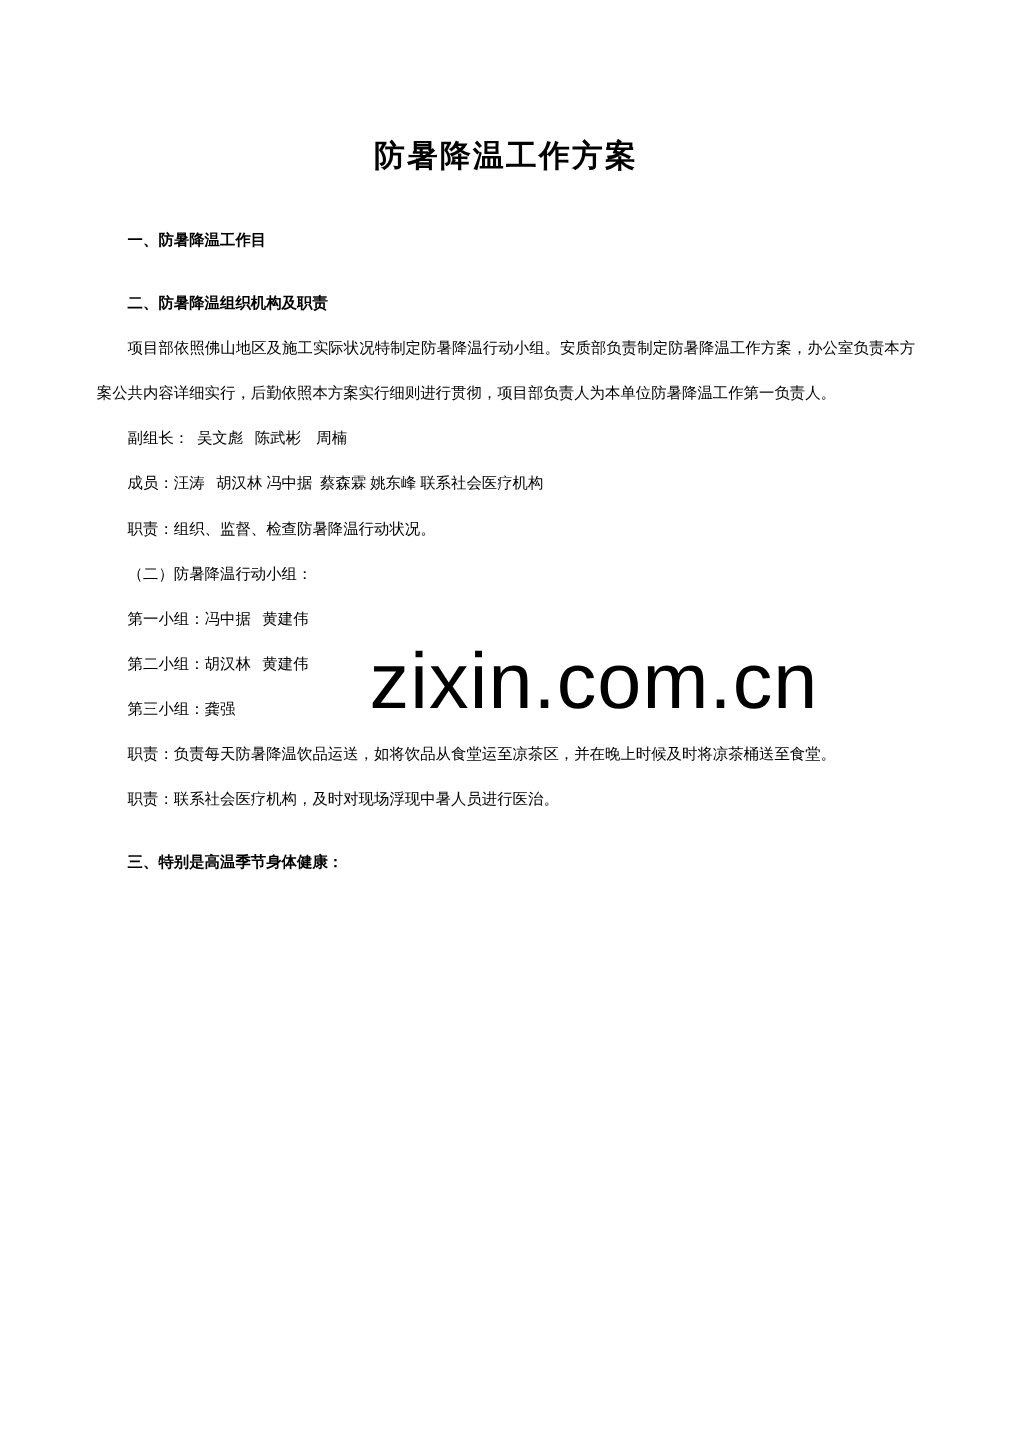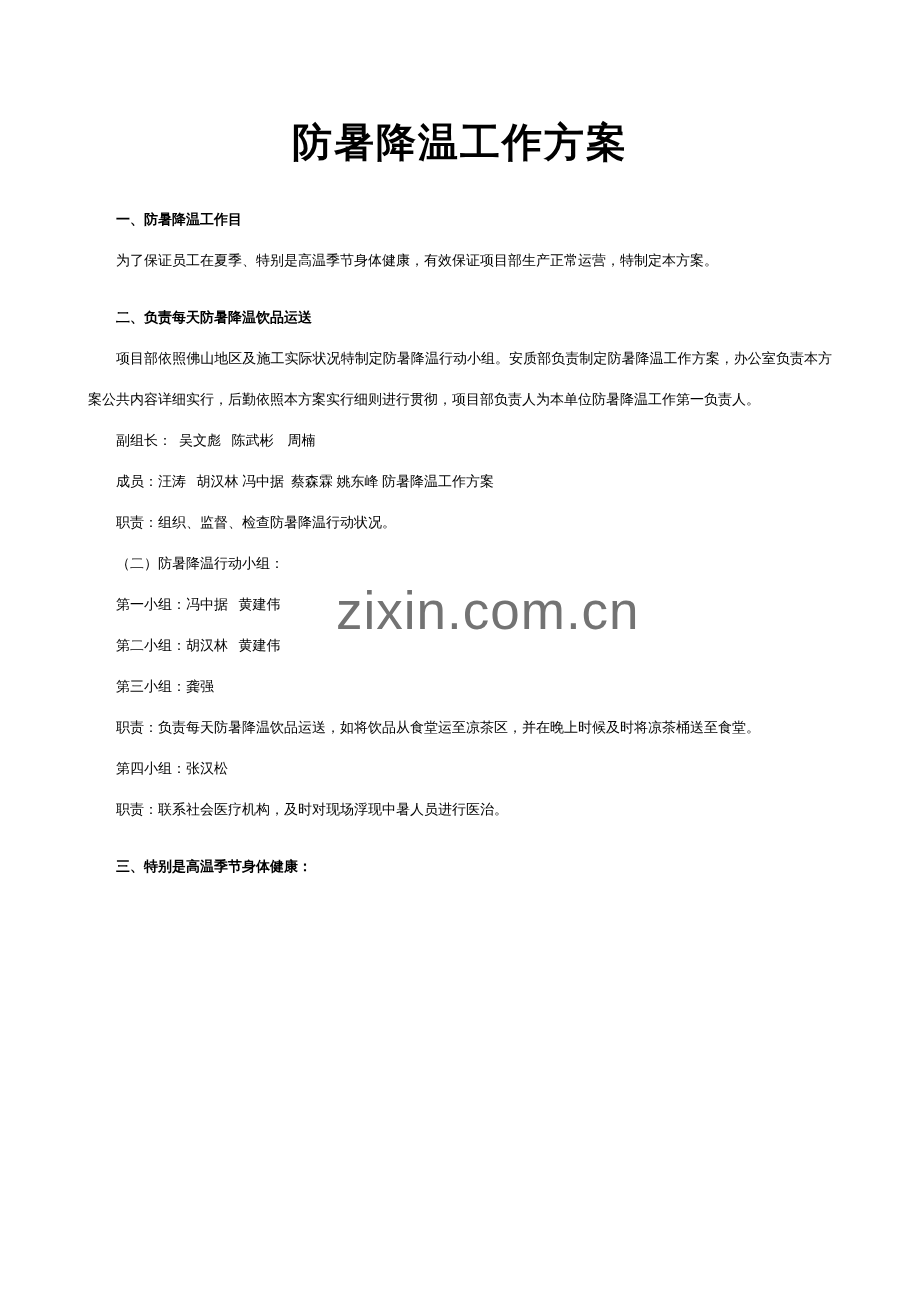--- a/index.html
+++ b/index.html
@@ -16,35 +16,35 @@
   .page {
     position: relative;
     width: 100%;
     height: 100%;
     padding: 118px 88px 40px 88px;
   }
   .watermark {
     position: absolute;
     left: 336px;
     top: 584px;
-    font-size: 53px;
+    font-size: 72px;
     line-height: 1;
-    color: #737373;
+    color: #000000;
     font-family: "Liberation Sans", "DejaVu Sans", sans-serif;
     letter-spacing: 1px;
     z-index: 0;
     user-select: none;
     pointer-events: none;
   }
   .content {
     position: relative;
     z-index: 1;
   }
   .doc-title {
-    font-size: 40px;
+    font-size: 28px;
     line-height: 49px;
     font-weight: bold;
     text-align: center;
     margin: 0 0 32px 0;
     letter-spacing: 2px;
   }
   .block {
     font-size: 14px;
     line-height: 41px;
     margin: 0;
@@ -64,31 +64,29 @@
 
 <div class="page">
 
   <div class="watermark">zixin.com.cn</div>
 
   <div class="content">
 
     <h1 class="doc-title">防暑降温工作方案</h1>
 
     <p class="block heading">一、防暑降温工作目</p>
-    <p class="block para">为了保证员工在夏季、特别是高温季节身体健康，有效保证项目部生产正常运营，特制定本方案。</p>
 
-    <p class="block heading">二、负责每天防暑降温饮品运送</p>
+    <p class="block heading">二、防暑降温组织机构及职责</p>
     <p class="block para">项目部依照佛山地区及施工实际状况特制定防暑降温行动小组。安质部负责制定防暑降温工作方案，办公室负责本方案公共内容详细实行，后勤依照本方案实行细则进行贯彻，项目部负责人为本单位防暑降温工作第一负责人。</p>
     <p class="block para">副组长：  吴文彪   陈武彬    周楠</p>
-    <p class="block para">成员：汪涛   胡汉林 冯中据  蔡森霖 姚东峰 防暑降温工作方案</p>
+    <p class="block para">成员：汪涛   胡汉林 冯中据  蔡森霖 姚东峰 联系社会医疗机构</p>
     <p class="block para">职责：组织、监督、检查防暑降温行动状况。</p>
     <p class="block para">（二）防暑降温行动小组：</p>
     <p class="block para">第一小组：冯中据   黄建伟</p>
     <p class="block para">第二小组：胡汉林   黄建伟</p>
     <p class="block para">第三小组：龚强</p>
     <p class="block para">职责：负责每天防暑降温饮品运送，如将饮品从食堂运至凉茶区，并在晚上时候及时将凉茶桶送至食堂。</p>
-    <p class="block para">第四小组：张汉松</p>
     <p class="block para">职责：联系社会医疗机构，及时对现场浮现中暑人员进行医治。</p>
 
     <p class="block heading">三、特别是高温季节身体健康：</p>
 
   </div>
 </div>
 
 </body></html>

